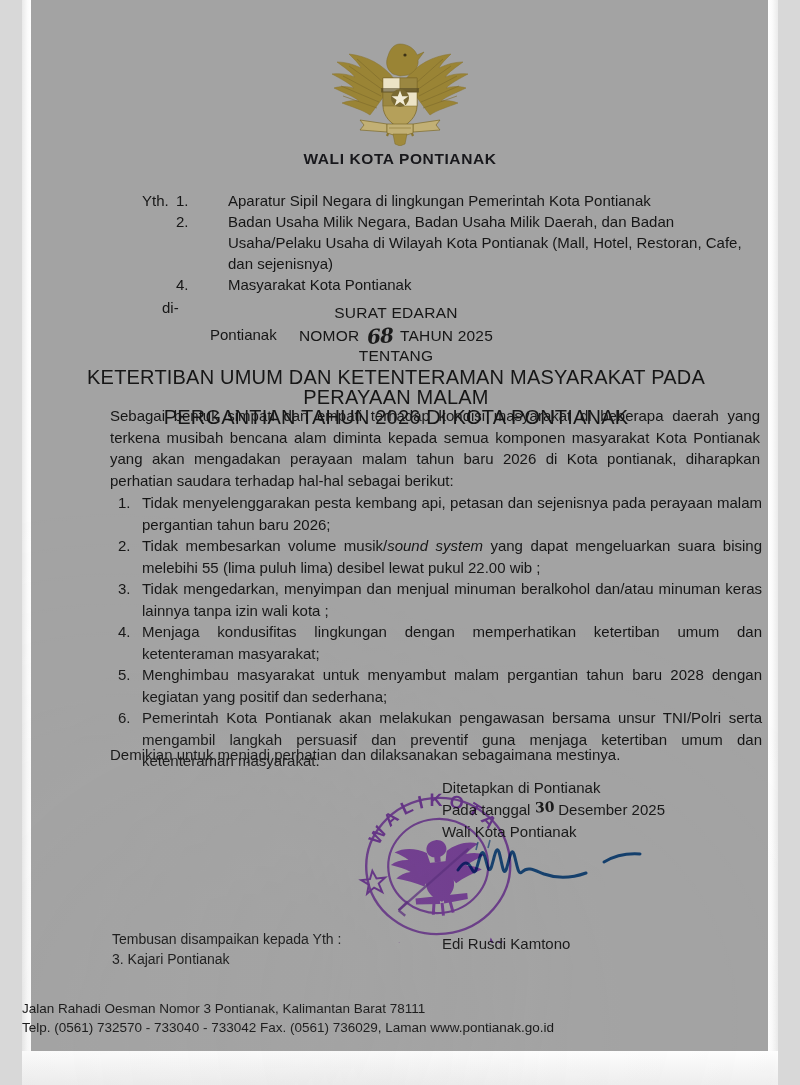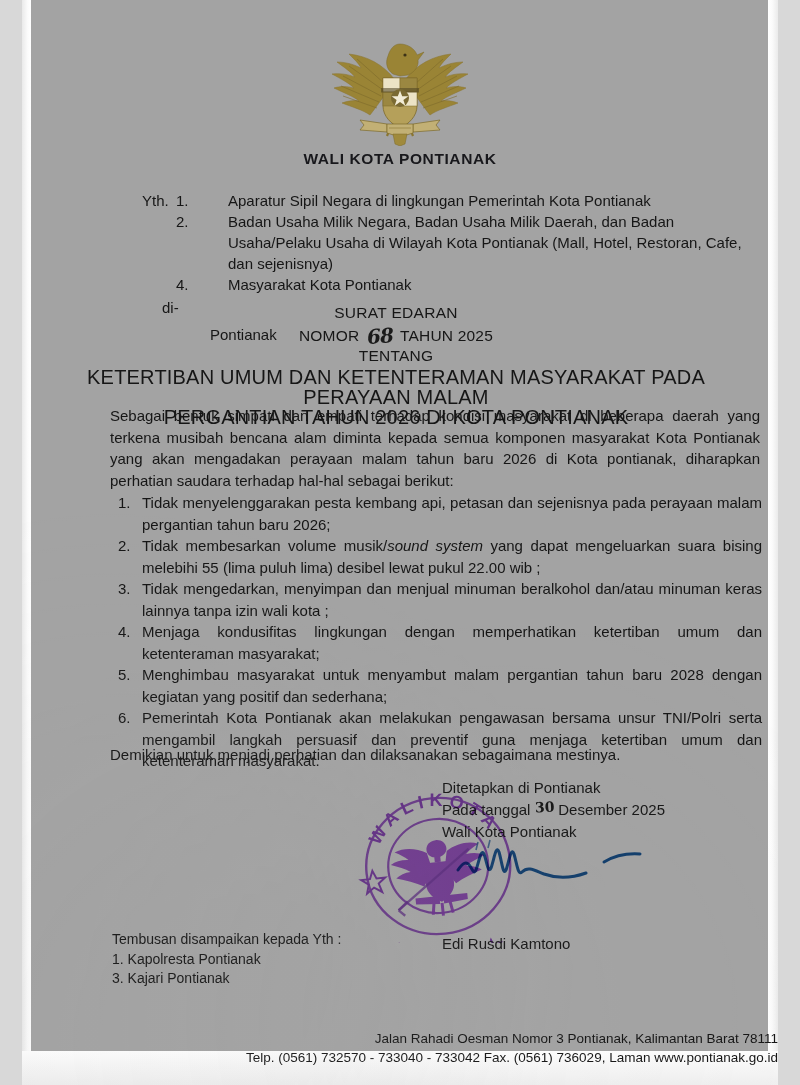--- a/index.html
+++ b/index.html
@@ -86,22 +86,22 @@
   .seal{position:absolute;left:330px;top:778px;width:172px;height:165px;
     opacity:.88;mix-blend-mode:multiply;}
   
   .signature{position:absolute;left:432px;top:830px;width:200px;height:62px;
     mix-blend-mode:multiply;}
 
   
   .tembusan{position:absolute;left:90px;top:930px;font-size:14px;line-height:19.5px;}
 
   
-  .footer{position:absolute;left:0;right:0;top:1000px;text-align:right;
-    font-size:13.5px;line-height:18.5px;color:#141414;margin-top:30px;}
+  .footer{position:absolute;left:0;right:0;top:1000px;text-align:left;
+    font-size:13.5px;line-height:18.5px;color:#141414;}
 </style>
 </head>
 <body>
 
 <div class="page">
 
   <div class="scan-edge-l"></div>
   <div class="scan-edge-r"></div>
   <div class="scan-edge-b"></div>
 
@@ -299,21 +299,20 @@
       <g fill="none" stroke="#1a5fa8" stroke-width="1.6" opacity="0.7">
         <path d="M22 20 L24 12 M34 18 L36 10"></path>
       </g>
     </svg>
   </div>
 
   <div class="signer">Edi Rusdi Kamtono</div>
 
   <div class="tembusan">
     <div>Tembusan disampaikan kepada Yth :</div>
-    <div>1. Kapolresta Pontianak</div>
     <div>3. Kajari Pontianak</div>
   </div>
 
   <div class="footer">
     <div>Jalan Rahadi Oesman Nomor 3 Pontianak, Kalimantan Barat 78111</div>
     <div>Telp. (0561) 732570 - 733040 - 733042 Fax. (0561) 736029, Laman www.pontianak.go.id</div>
   </div>
 
   <div class="scan-noise"></div>
 </div>

